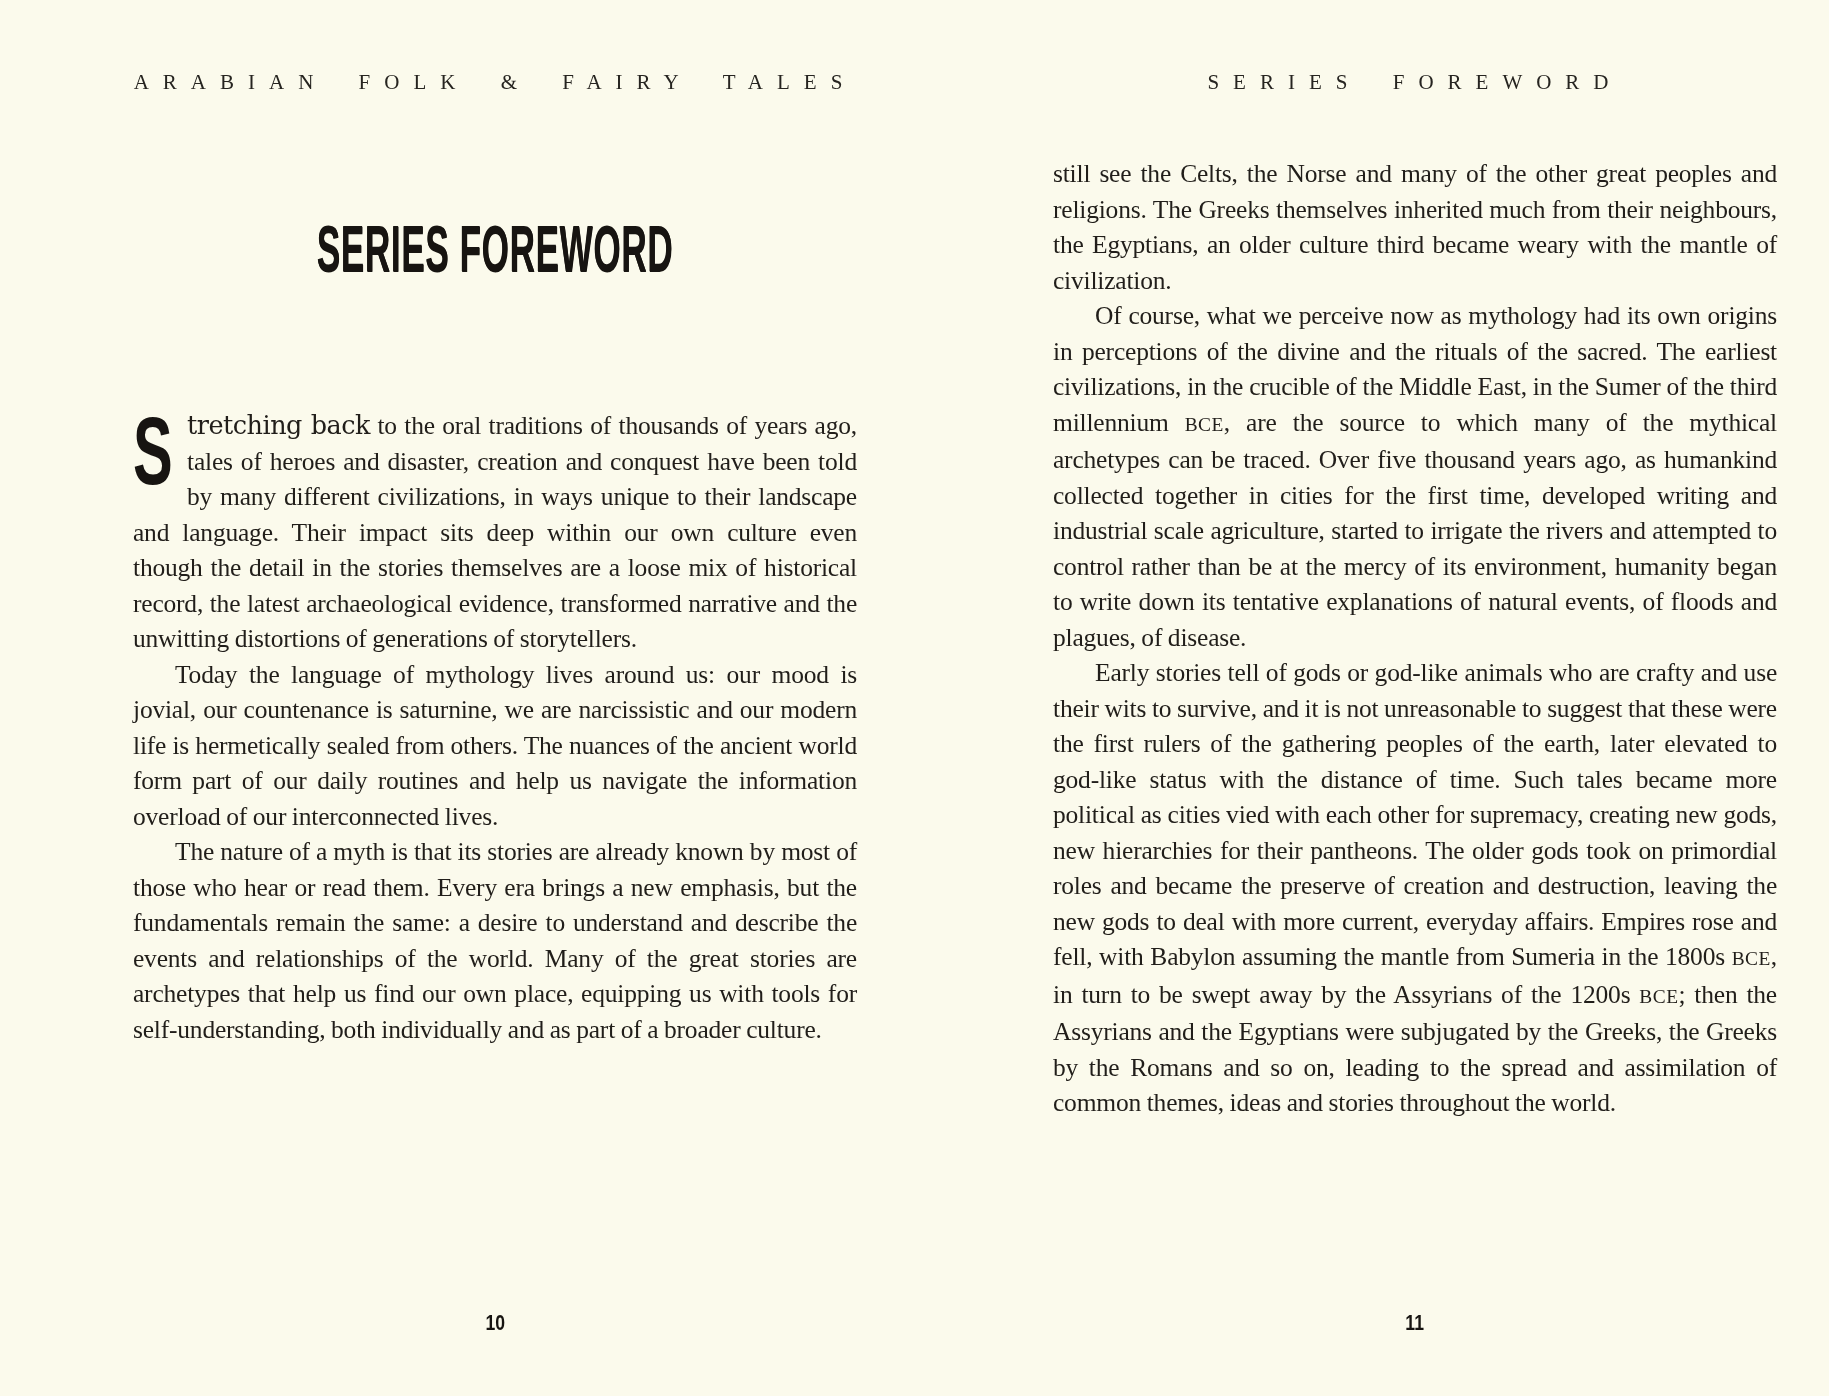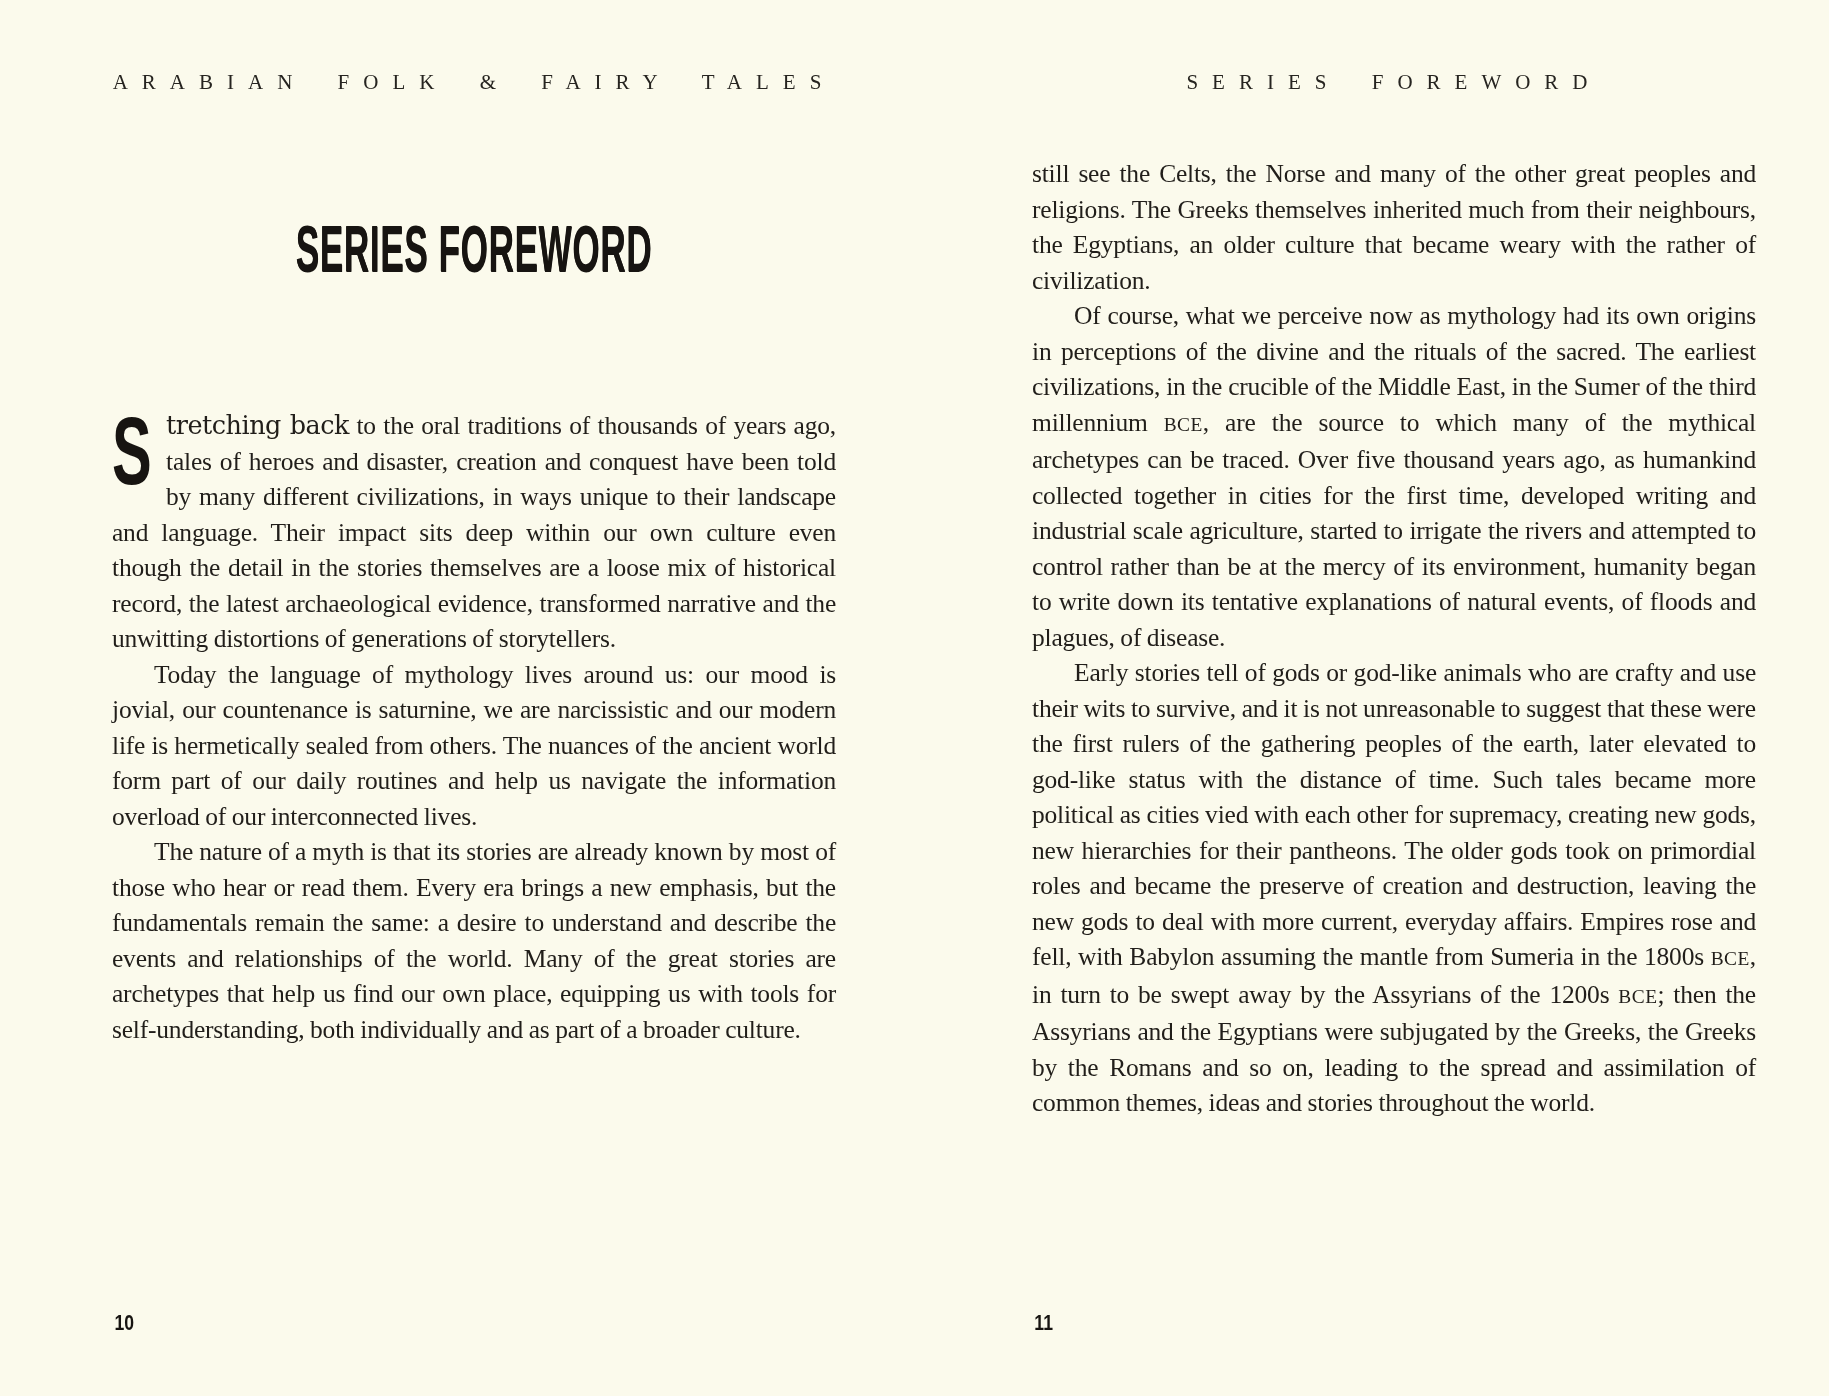--- a/index.html
+++ b/index.html
@@ -9,21 +9,21 @@
   }
   html,body{margin:0;padding:0;background:#e8e7da;}
   .book{
     position:relative;
     width:1829px;height:1396px;
     background:var(--bg);
     color:var(--ink);
     font-family:"Liberation Serif", serif;
     overflow:hidden;
   }
-  .block{position:absolute;}
+  .block{position:absolute;margin-left:21px;}
   .running-head{
     font-size:21px;
     letter-spacing:14px;
     word-spacing:12px;
     text-align:center;
     color:var(--head-ink);
     white-space:nowrap;
   }
   .title-wrap{text-align:center;}
   .page-title{
@@ -62,21 +62,21 @@
   .seg-bold{
     font-family:"DejaVu Serif", serif;
     font-weight:400;
     letter-spacing:-0.5px;
   }
   .seg-smallcaps{
     font-size:0.76em;
     letter-spacing:0.5px;
   }
   .folio{
-    text-align:left;
+    text-align:center;
     text-decoration:underline;
   }
   .folio span{
     display:inline-block;
     font-family:"Liberation Sans", sans-serif;
     font-weight:700;
     font-size:22px;
     transform:scaleX(0.8);
     color:#171411;
   }
@@ -109,21 +109,21 @@
 
     <div class="block lp-folio folio">
       <span>10</span>
     </div>
   </div>
 
   <div>
     <div class="block rp-head running-head">SERIES FOREWORD</div>
 
     <div class="block rp-body body-col">
-        <p class="para"><span>still see the Celts, the Norse and many of the other great peoples and religions. The Greeks themselves inherited much from their neighbours, the Egyptians, an older culture that became weary with the rather of civilization.</span></p>
+        <p class="para"><span>still see the Celts, the Norse and many of the other great peoples and religions. The Greeks themselves inherited much from their neighbours, the Egyptians, an older culture third became weary with the mantle of civilization.</span></p>
         <p class="para indent"><span>Of course, what we perceive now as mythology had its own origins in perceptions of the divine and the rituals of the sacred. The earliest civilizations, in the crucible of the Middle East, in the Sumer of the third millennium </span><span class="seg-smallcaps">BCE</span><span>, are the source to which many of the mythical archetypes can be traced. Over five thousand years ago, as humankind collected together in cities for the first time, developed writing and industrial scale agriculture, started to irrigate the rivers and attempted to control rather than be at the mercy of its environment, humanity began to write down its tentative explanations of natural events, of floods and plagues, of disease.</span></p>
         <p class="para indent"><span>Early stories tell of gods or god-like animals who are crafty and use their wits to survive, and it is not unreasonable to suggest that these were the first rulers of the gathering peoples of the earth, later elevated to god-like status with the distance of time. Such tales became more political as cities vied with each other for supremacy, creating new gods, new hierarchies for their pantheons. The older gods took on primordial roles and became the preserve of creation and destruction, leaving the new gods to deal with more current, everyday affairs. Empires rose and fell, with Babylon assuming the mantle from Sumeria in the 1800s </span><span class="seg-smallcaps">BCE</span><span>, in turn to be swept away by the Assyrians of the 1200s </span><span class="seg-smallcaps">BCE</span><span>; then the Assyrians and the Egyptians were subjugated by the Greeks, the Greeks by the Romans and so on, leading to the spread and assimilation of common themes, ideas and stories throughout the world.</span></p>
       </div>
 
     <div class="block rp-folio folio">
       <span>11</span>
     </div>
   </div>
 
 </div>

